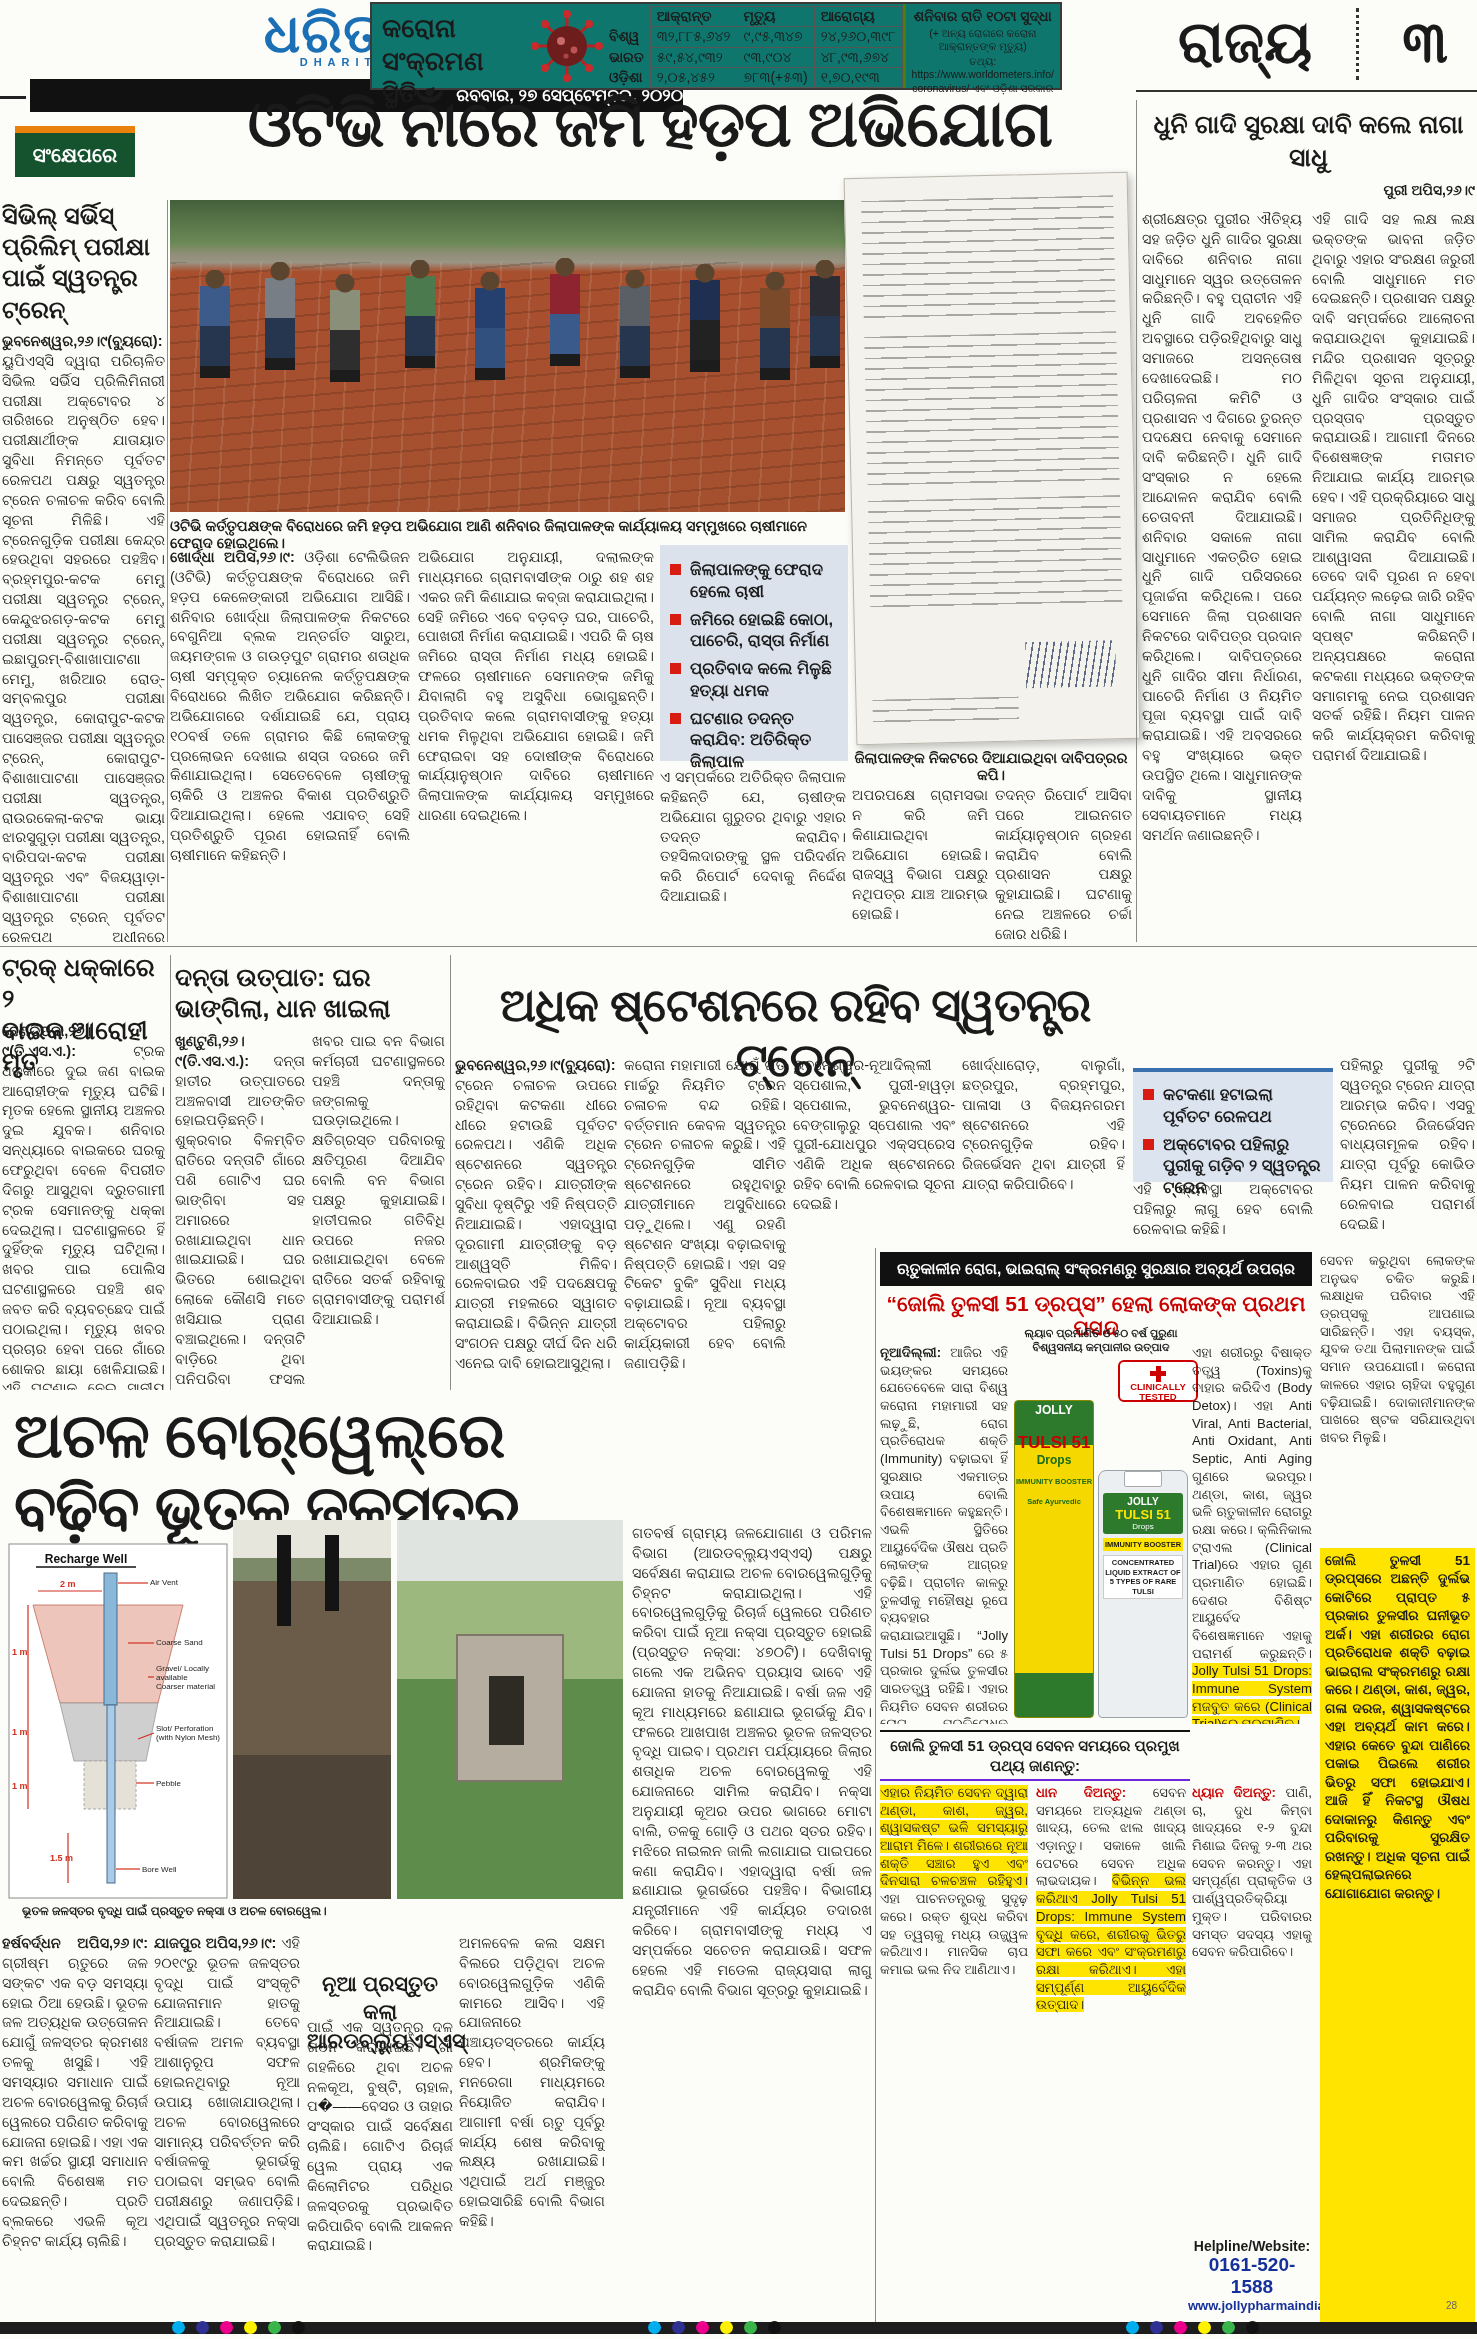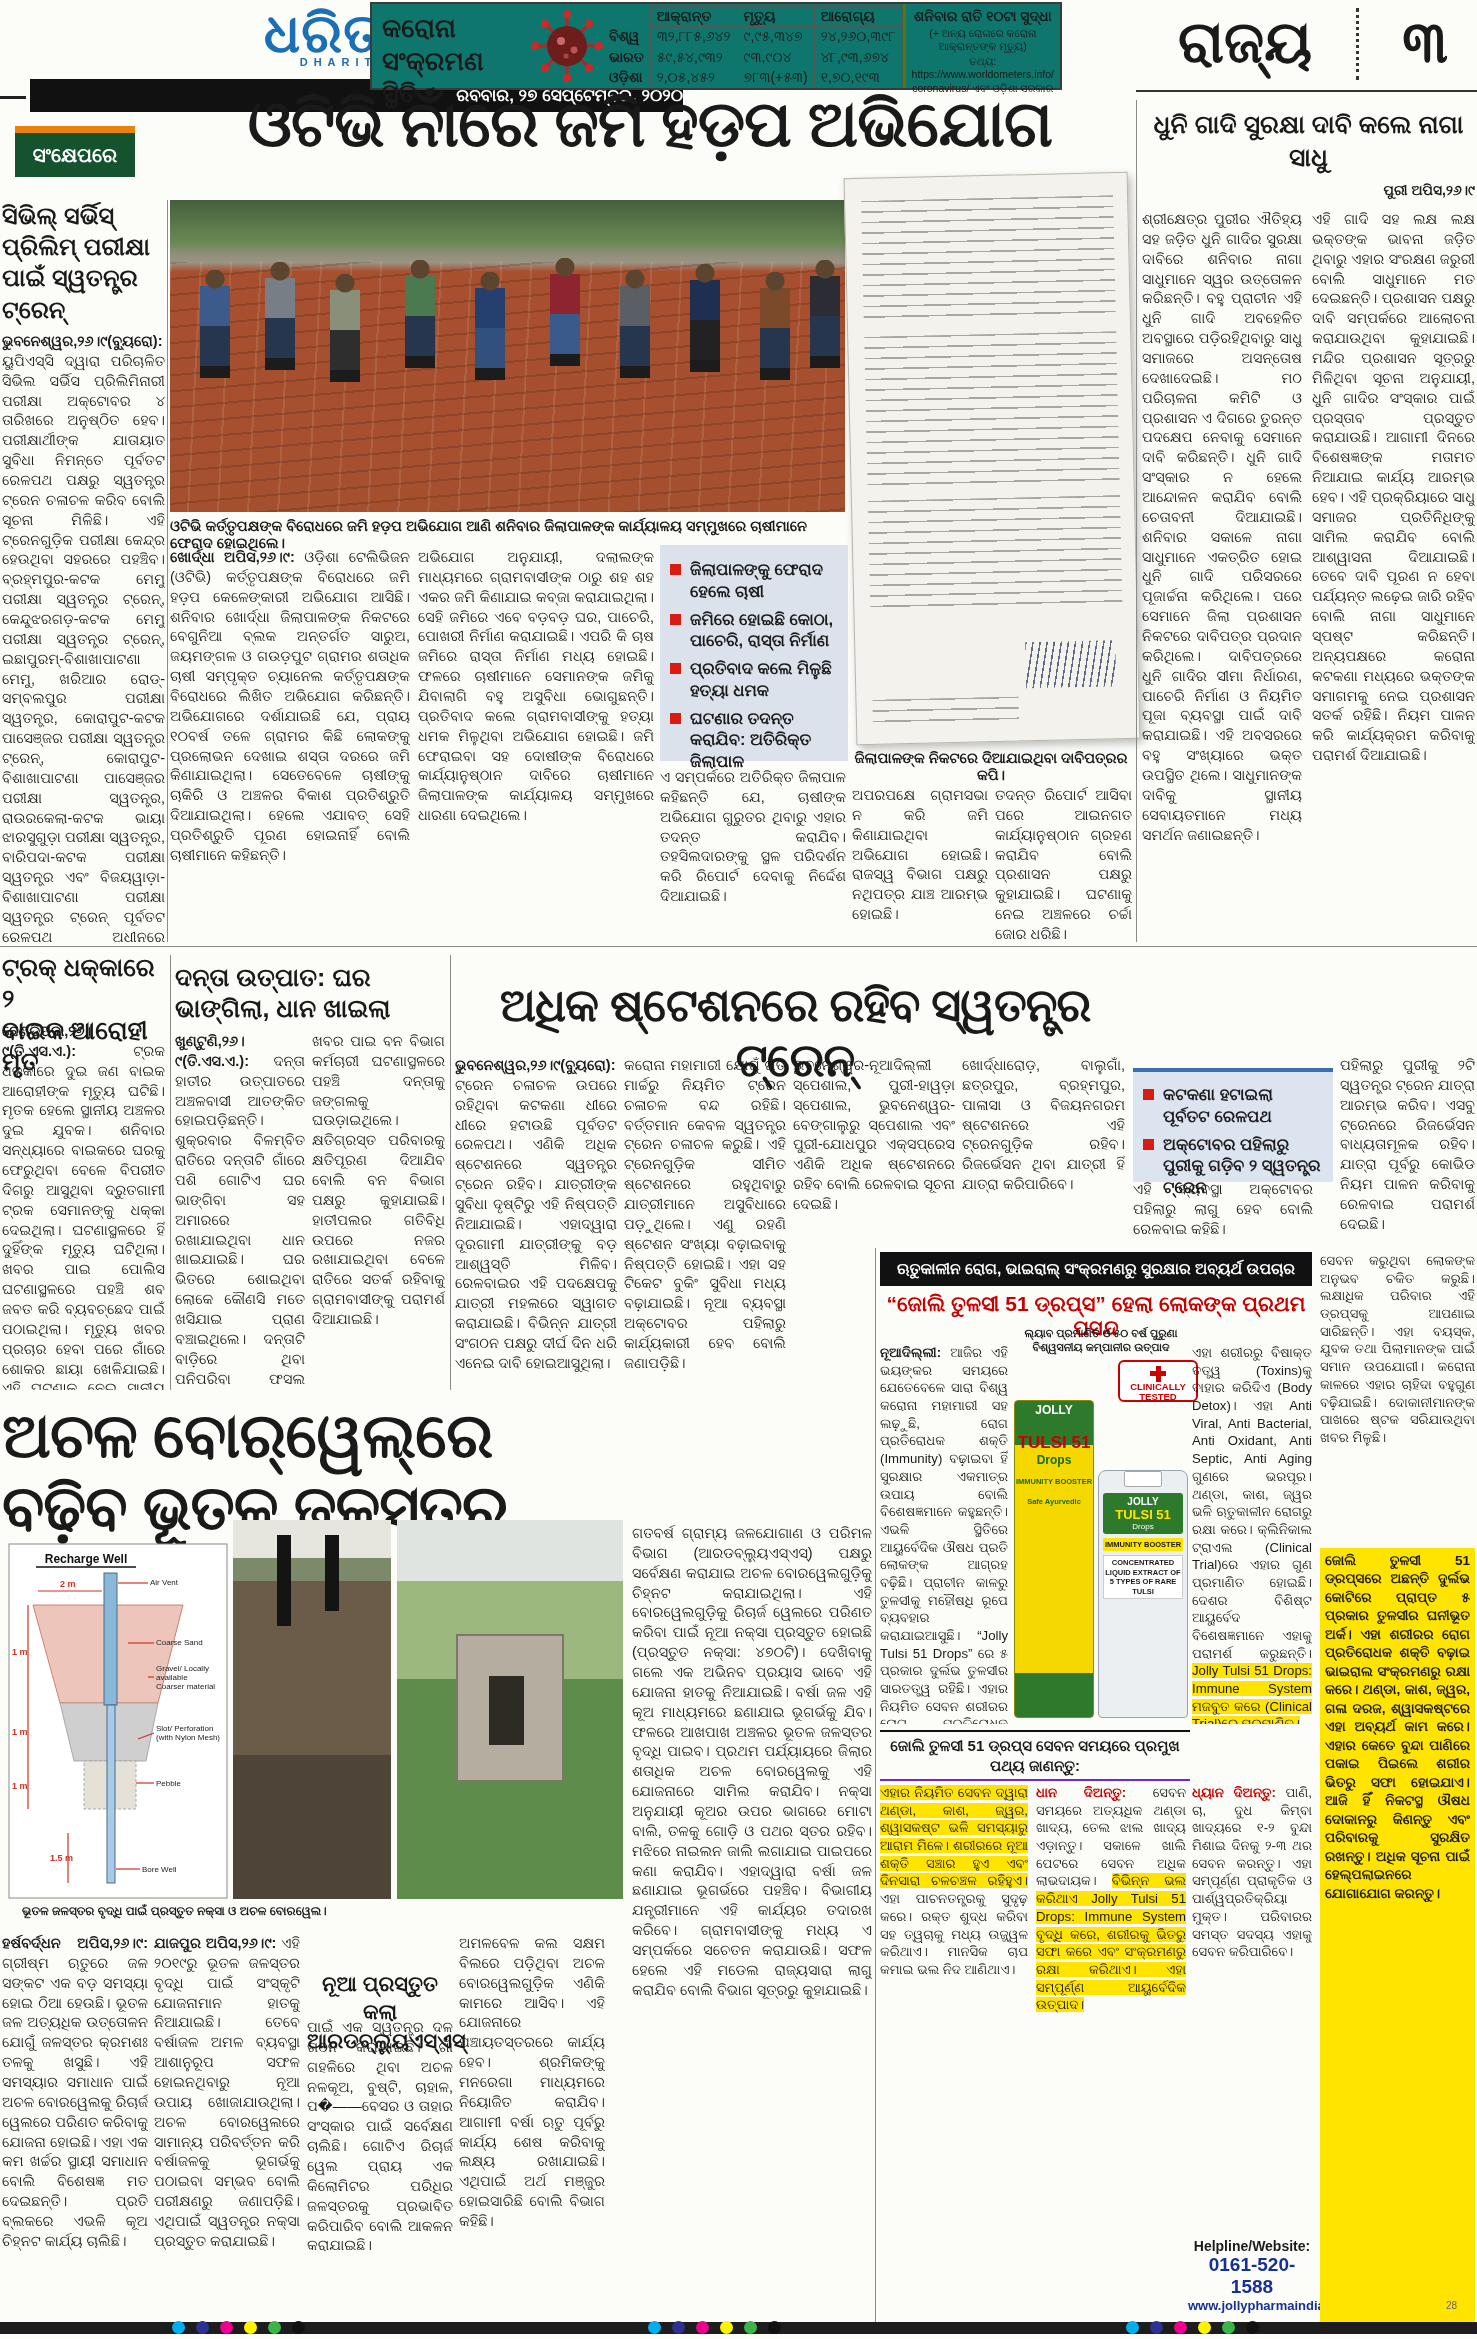--- a/index.html
+++ b/index.html
@@ -256,21 +256,21 @@
 <div class="abs col" style="left:455px;top:1056px;width:162px;height:334px;">
   <b class="dl">ଭୁବନେଶ୍ୱର,୨୬।୯(ବ୍ୟୁରୋ):</b>
   <span>ଟ୍ରେନ ଚଳାଚଳ ଉପରେ ରହିଥିବା କଟକଣା ଧୀରେ ଧୀରେ ହଟାଉଛି ପୂର୍ବତଟ ରେଳପଥ। ଏଣିକି ଅଧିକ ଷ୍ଟେଶନରେ ସ୍ୱତନ୍ତ୍ର ଟ୍ରେନ ରହିବ। ଯାତ୍ରୀଙ୍କ ସୁବିଧା ଦୃଷ୍ଟିରୁ ଏହି ନିଷ୍ପତ୍ତି ନିଆଯାଇଛି। ଏହାଦ୍ୱାରା ଦୂରଗାମୀ ଯାତ୍ରୀଙ୍କୁ ବଡ଼ ଆଶ୍ୱସ୍ତି ମିଳିବ। ରେଳବାଇର ଏହି ପଦକ୍ଷେପକୁ ଯାତ୍ରୀ ମହଲରେ ସ୍ୱାଗତ କରାଯାଇଛି। ବିଭିନ୍ନ ଯାତ୍ରୀ ସଂଗଠନ ପକ୍ଷରୁ ଦୀର୍ଘ ଦିନ ଧରି ଏନେଇ ଦାବି ହୋଇଆସୁଥିଲା।</span>
 </div>
 <div class="abs col" style="left:624px;top:1056px;width:162px;height:334px;">କରୋନା ମହାମାରୀ ଯୋଗୁଁ ଗତ ମାର୍ଚ୍ଚରୁ ନିୟମିତ ଟ୍ରେନ ଚଳାଚଳ ବନ୍ଦ ରହିଛି। ବର୍ତ୍ତମାନ କେବଳ ସ୍ୱତନ୍ତ୍ର ଟ୍ରେନ ଚଳାଚଳ କରୁଛି। ଏହି ଟ୍ରେନଗୁଡ଼ିକ ସୀମିତ ଷ୍ଟେଶନରେ ରହୁଥିବାରୁ ଯାତ୍ରୀମାନେ ଅସୁବିଧାରେ ପଡ଼ୁଥିଲେ। ଏଣୁ ରହଣି ଷ୍ଟେଶନ ସଂଖ୍ୟା ବଢ଼ାଇବାକୁ ନିଷ୍ପତ୍ତି ହୋଇଛି। ଏହା ସହ ଟିକେଟ ବୁକିଂ ସୁବିଧା ମଧ୍ୟ ବଢ଼ାଯାଇଛି। ନୂଆ ବ୍ୟବସ୍ଥା ଅକ୍ଟୋବର ପହିଲାରୁ କାର୍ଯ୍ୟକାରୀ ହେବ ବୋଲି ଜଣାପଡ଼ିଛି।</div>
 <div class="abs col" style="left:793px;top:1056px;width:162px;height:186px;">ଭୁବନେଶ୍ୱର-ନୂଆଦିଲ୍ଲୀ ସ୍ପେଶାଲ, ପୁରୀ-ହାୱଡ଼ା ସ୍ପେଶାଲ, ଭୁବନେଶ୍ୱର-ବେଙ୍ଗାଲୁରୁ ସ୍ପେଶାଲ ଏବଂ ପୁରୀ-ଯୋଧପୁର ଏକ୍ସପ୍ରେସ ଏଣିକି ଅଧିକ ଷ୍ଟେଶନରେ ରହିବ ବୋଲି ରେଳବାଇ ସୂଚନା ଦେଇଛି।</div>
 <div class="abs col" style="left:962px;top:1056px;width:163px;height:186px;">ଖୋର୍ଦ୍ଧାରୋଡ଼, ବାଲୁଗାଁ, ଛତ୍ରପୁର, ବ୍ରହ୍ମପୁର, ପାଳାସା ଓ ବିଜୟନଗରମ ଷ୍ଟେଶନରେ ଏହି ଟ୍ରେନଗୁଡ଼ିକ ରହିବ। ରିଜର୍ଭେସନ ଥିବା ଯାତ୍ରୀ ହିଁ ଯାତ୍ରା କରିପାରିବେ।</div>
 <div class="abs col" style="left:1133px;top:1180px;width:180px;height:62px;">ଏହି ବ୍ୟବସ୍ଥା ଅକ୍ଟୋବର ପହିଲାରୁ ଲାଗୁ ହେବ ବୋଲି ରେଳବାଇ କହିଛି।</div>
 <div class="abs col" style="left:1340px;top:1056px;width:135px;height:186px;">ପହିଲାରୁ ପୁରୀକୁ ୨ଟି ସ୍ୱତନ୍ତ୍ର ଟ୍ରେନ ଯାତ୍ରା ଆରମ୍ଭ କରିବ। ଏସବୁ ଟ୍ରେନରେ ରିଜର୍ଭେସନ ବାଧ୍ୟତାମୂଳକ ରହିବ। ଯାତ୍ରା ପୂର୍ବରୁ କୋଭିଡ ନିୟମ ପାଳନ କରିବାକୁ ରେଳବାଇ ପରାମର୍ଶ ଦେଇଛି।</div>
 
-<div class="abs h-bore" style="left:2px;top:1400px;width:625px;height:100px;">ଅଚଳ ବୋର୍‌ୱେଲ୍‌ରେ ବଢ଼ିବ ଭୂତଳ ଜଳସ୍ତର</div>
+<div class="abs h-bore" style="left:14px;top:1400px;width:625px;height:100px;">ଅଚଳ ବୋର୍‌ୱେଲ୍‌ରେ ବଢ଼ିବ ଭୂତଳ ଜଳସ୍ତର</div>
 
 <div class="abs" style="left:8px;top:1543px;width:220px;height:356px;">
   <svg width="220" height="356" viewBox="0 0 220 356">
     <rect x="1" y="1" width="218" height="354" fill="#ffffff" stroke="#8a8a8a"></rect>
     <text x="78" y="20" font-size="12" font-weight="bold" fill="#111" text-anchor="middle">Recharge Well</text>
     <line x1="28" y1="24" x2="128" y2="24" stroke="#111" stroke-width="1.5"></line>
     <polygon points="25,62 175,62 150,160 52,160" fill="#eec5ba" stroke="#c06a5a" stroke-width="0.8"></polygon>
     <polygon points="52,160 150,160 138,218 66,218" fill="#cfcfcf" stroke="#9a9a9a" stroke-width="0.8"></polygon>
     <rect x="76" y="218" width="52" height="48" fill="#e6e1d6" stroke="#aaa" stroke-dasharray="3,2"></rect>
     <rect x="96" y="30" width="13" height="132" fill="#8ab8d8" stroke="#4a6a8a"></rect>

